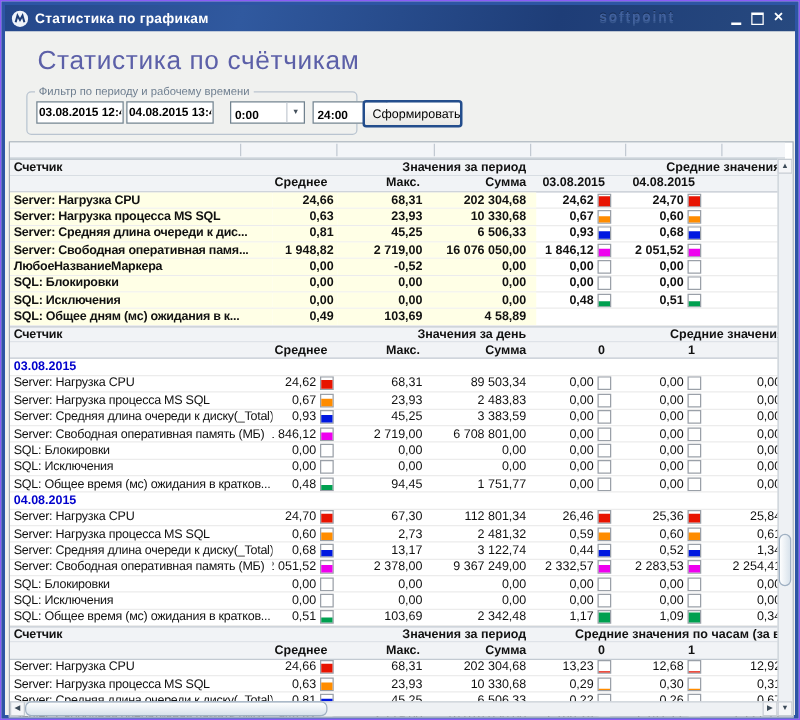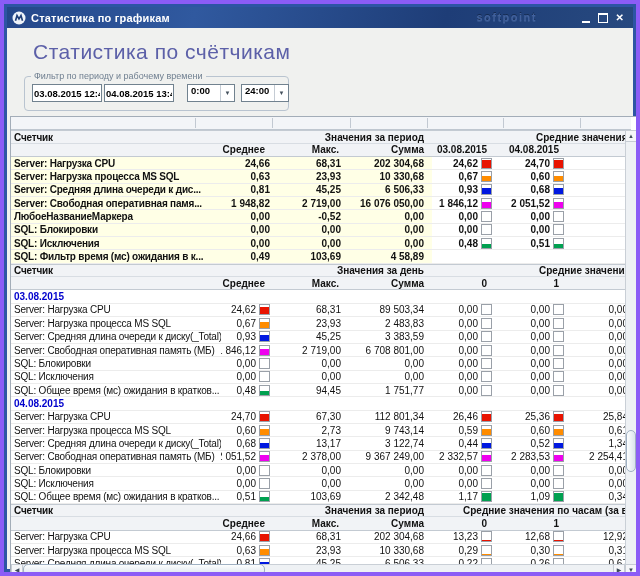--- a/index.html
+++ b/index.html
@@ -1,17 +1,17 @@
 <!DOCTYPE html>
 <html><head>
 <meta charset="utf-8">
 <style>
   html,body{margin:0;padding:0;background:#c8c8c8;font-family:"Liberation Sans",sans-serif;}
   .window{position:relative;width:640px;height:576px;box-sizing:border-box;
-    border:4px solid #8b5cf6;box-shadow:inset 0 0 0 3px #2d55a4;background:#f0f1ef;overflow:hidden;}
+    border:1px solid #8b5cf6;box-shadow:inset 0 0 0 3px #2d55a4;background:#f0f1ef;overflow:hidden;}
   
   .titlebar{position:absolute;left:3px;top:3px;right:3px;height:21px;
     background:linear-gradient(105deg,#24478a 0%,#30599f 30%,#1e3d77 70%,#27497f 100%);
     display:flex;align-items:center;padding-left:5px;box-sizing:border-box;}
   .app-icon{width:14px;height:14px;margin-right:5px;flex:none;display:block;}
   .win-title{color:#fff;font-size:11px;font-weight:bold;letter-spacing:.2px;}
   .watermark{position:absolute;right:96px;top:4px;font-size:11px;font-weight:bold;letter-spacing:1.5px;
     color:#41619e;text-shadow:0 -1px 0 rgba(0,0,0,.35),0 1px 0 rgba(120,150,200,.25);}
   .win-controls{position:absolute;right:9px;top:0;height:100%;display:flex;align-items:center;gap:8px;}
   .wc{display:block;cursor:default;}
@@ -20,22 +20,22 @@
   .wc-close{color:#fff;font-size:10px;font-weight:bold;line-height:10px;}
   
   .page-title{position:absolute;left:29px;top:36px;font-size:21px;color:#5c60a8;letter-spacing:.5px;}
   .filterbox{position:absolute;left:20px;top:72px;width:263px;height:33px;
     border:1px solid #b9c4d0;border-radius:4px;}
   .filter-legend{position:absolute;top:-6px;left:6px;background:#f0f1ef;font-size:9px;
     color:#6f7f90;padding:0 3px;line-height:10px;white-space:nowrap;}
   .filterrow{position:absolute;left:7px;top:7px;display:flex;align-items:center;}
   .txt{width:70px;height:18px;box-sizing:border-box;border:1px solid #71828f;background:#fff;
     font-family:"Liberation Sans",sans-serif;font-size:9.5px;font-weight:bold;padding:0 1px;margin-right:2px;}
-  .combo{width:48px;height:18px;box-sizing:border-box;border:1px solid #71828f;background:#fff;
-    display:flex;align-items:flex-start;margin-left:6px;}
+  .combo{width:60px;height:18px;box-sizing:border-box;border:1px solid #71828f;background:#fff;
+    display:flex;align-items:flex-end;margin-left:6px;}
   .combo:first-of-type{margin-left:11px;}
   .combo-val{flex:1;font-size:9.5px;font-weight:bold;padding-left:3px;}
   .combo-arrow{width:13px;font-size:6px;color:#44505c;text-align:center;border-left:1px solid #c5ccd4;line-height:16px;}
   .submit{position:absolute;left:289px;top:79px;width:80px;height:22px;
     border:2px solid #234d8c;border-radius:3px;background:linear-gradient(#ffffff,#e9e9e6);
     font-family:"Liberation Sans",sans-serif;font-size:10px;color:#000;}
   
   .panel{position:absolute;left:6px;top:112px;width:628px;height:461px;box-sizing:border-box;
     border:1px solid #a3adb8;background:#fff;overflow:hidden;font-size:10px;color:#111;}
   #grid-rows{position:absolute;left:0;top:0;width:620px;}
@@ -111,20 +111,21 @@
       <div class="combo">
         <span class="combo-val">0:00</span>
         <span class="combo-arrow">▼</span>
       </div>
       <div class="combo">
         <span class="combo-val">24:00</span>
         <span class="combo-arrow">▼</span>
       </div>
     </div>
   </div>
+  <button class="submit">Сформировать</button>
 
   <div class="panel">
     <div id="grid-rows">
         <div class="grow band">
           <div class="vsep" style="left: 184px;"></div>
           <div class="vsep" style="left: 261px;"></div>
           <div class="vsep" style="left: 339px;"></div>
           <div class="vsep" style="left: 416px;"></div>
           <div class="vsep" style="left: 492px;"></div>
           <div class="vsep" style="left: 569px;"></div>
@@ -304,21 +305,21 @@
           </div>
           <div class="cell num c-h1">
             <span>0,51</span>
             <div class="sw">
               <i style="height: 45%; background: rgb(0, 160, 80);"></i>
             </div>
           </div>
           <div class="cell num c-h2"></div>
         </div>
         <div class="grow drow y">
-          <div class="cell c-name">SQL: Фильтр время (мс) ожидания в к...</div>
+          <div class="cell c-name">SQL: Общее дням (мс) ожидания в к...</div>
           <div class="cell num c-avg">
             <span>0,49</span>
           </div>
           <div class="cell num c-max">
             <span>103,69</span>
           </div>
           <div class="cell num c-sum">
             <span>4 58,89</span>
           </div>
           <div class="cell num c-h0"></div>
@@ -558,21 +559,21 @@
           <div class="cell num c-avg">
             <span>0,60</span>
             <div class="sw">
               <i style="height: 60%; background: rgb(255, 140, 0);"></i>
             </div>
           </div>
           <div class="cell num c-max">
             <span>2,73</span>
           </div>
           <div class="cell num c-sum">
-            <span>9 743,14</span>
+            <span>2 481,32</span>
           </div>
           <div class="cell num c-h0">
             <span>0,59</span>
             <div class="sw">
               <i style="height: 60%; background: rgb(255, 140, 0);"></i>
             </div>
           </div>
           <div class="cell num c-h1">
             <span>0,60</span>
             <div class="sw">

